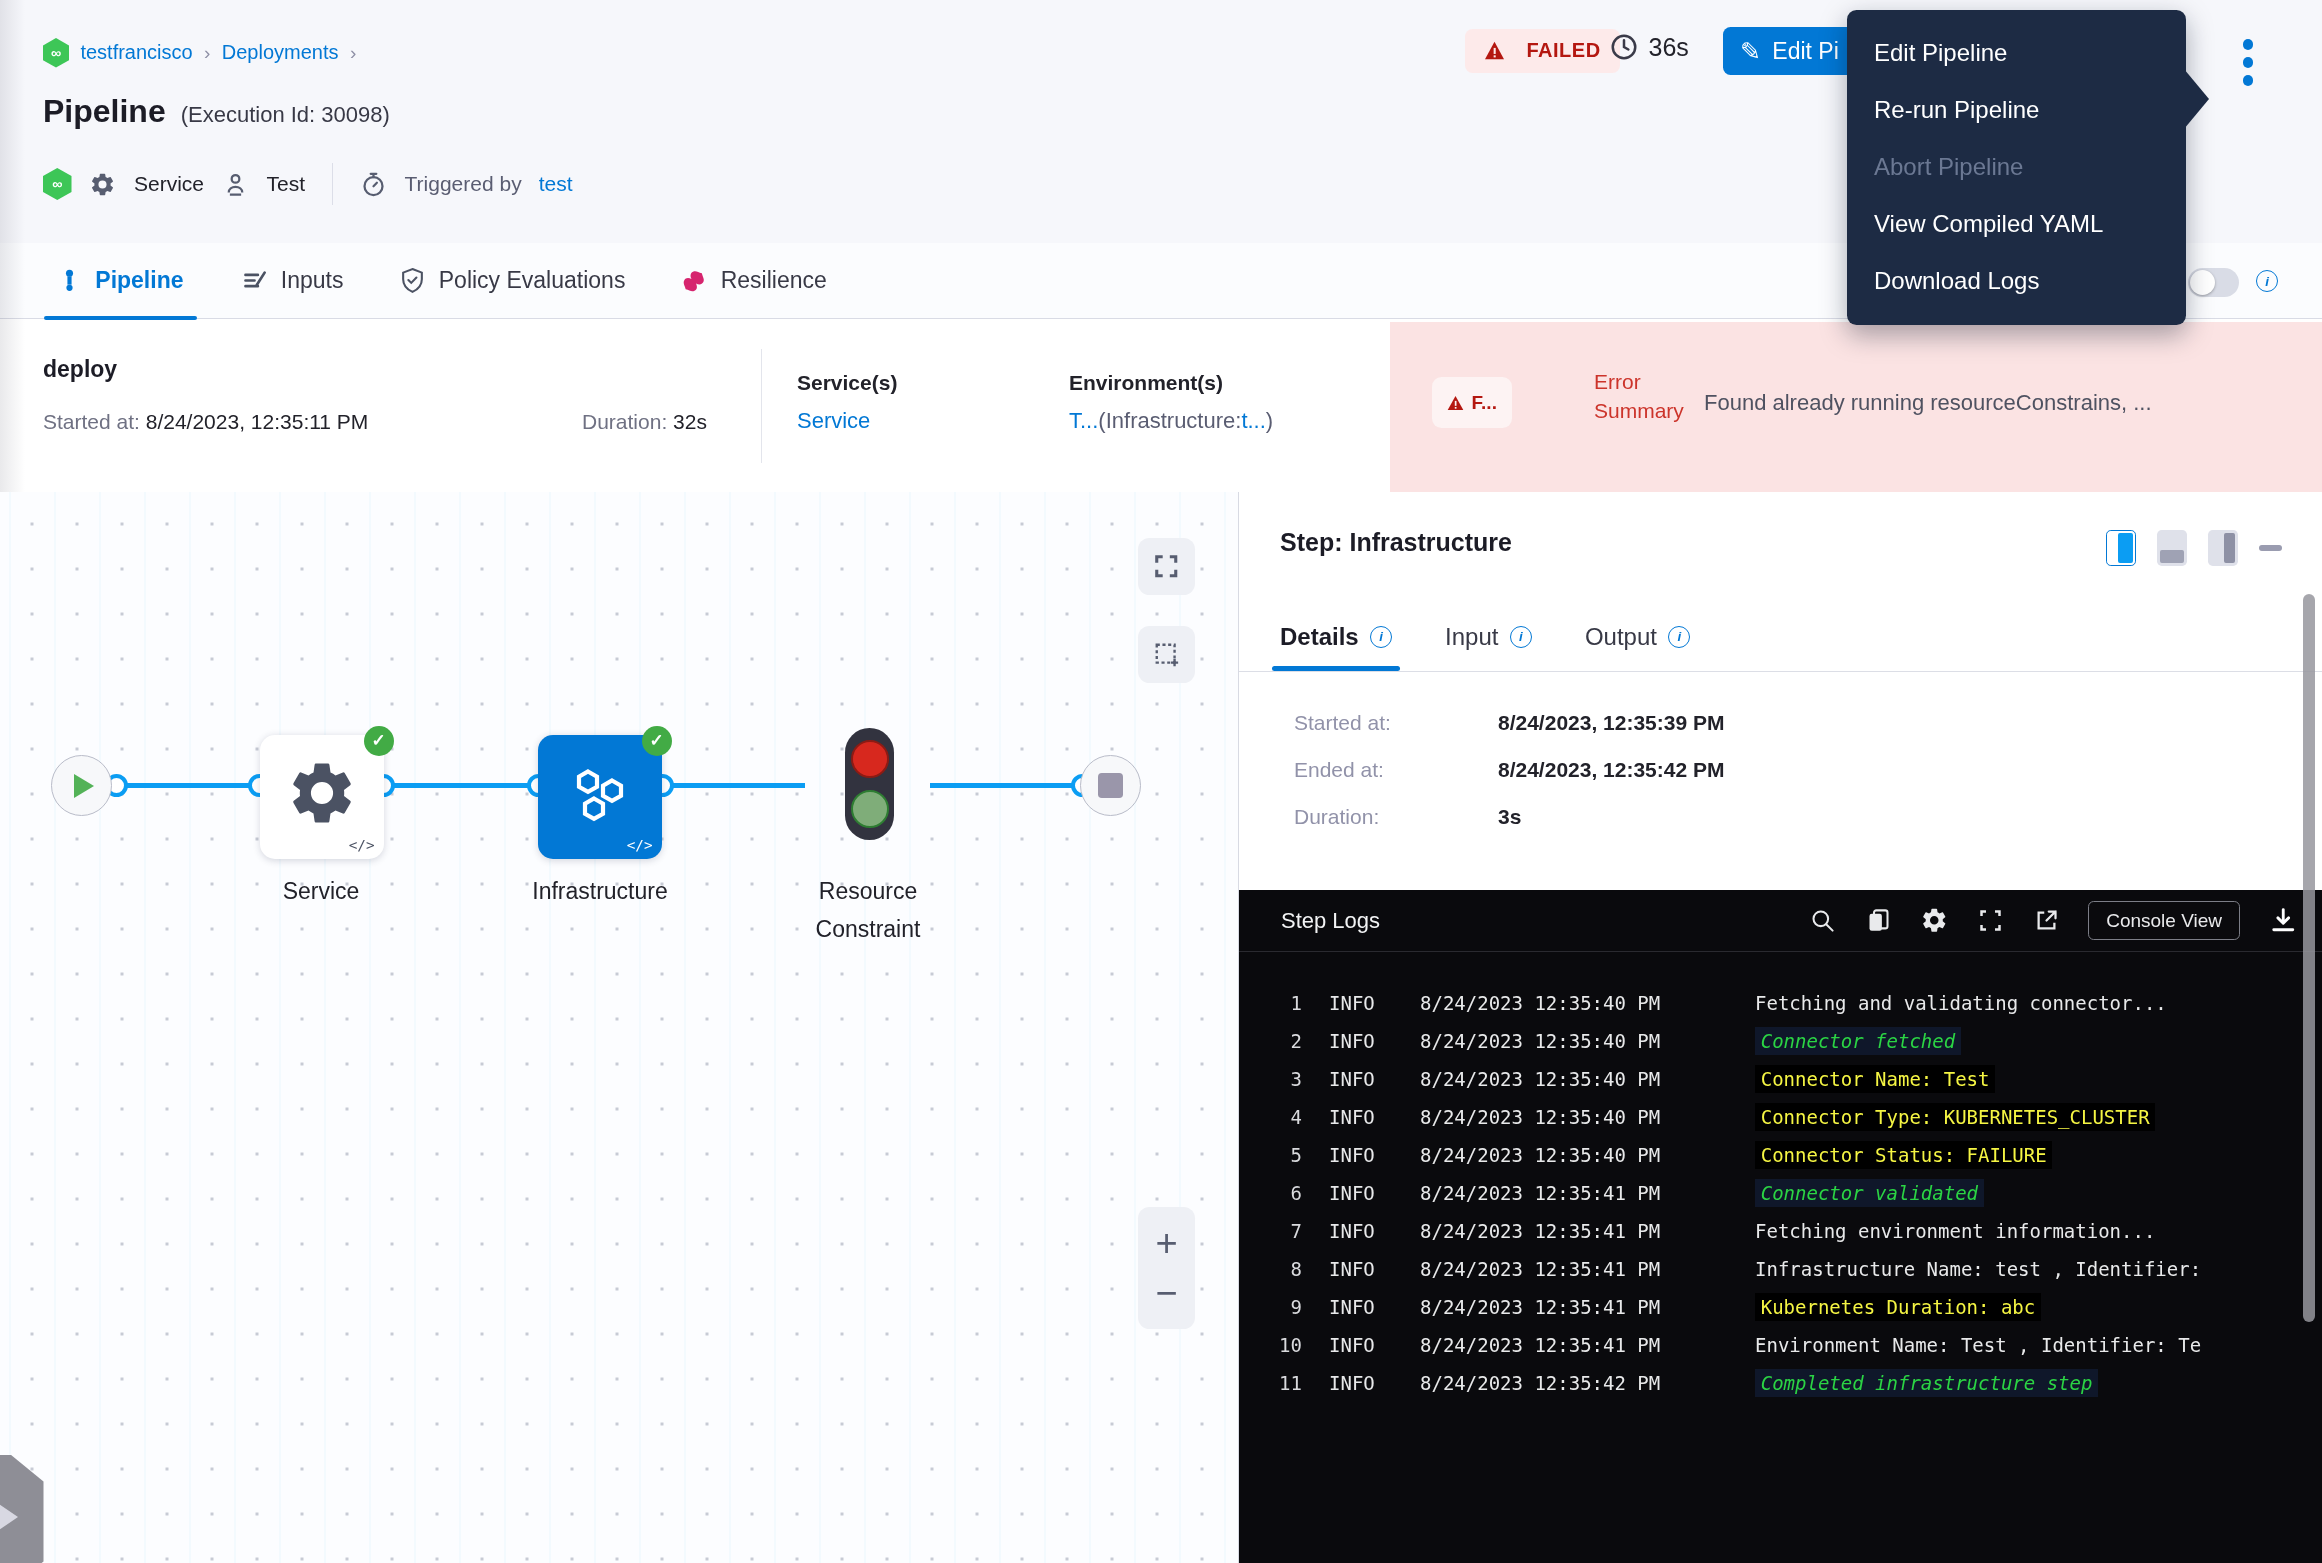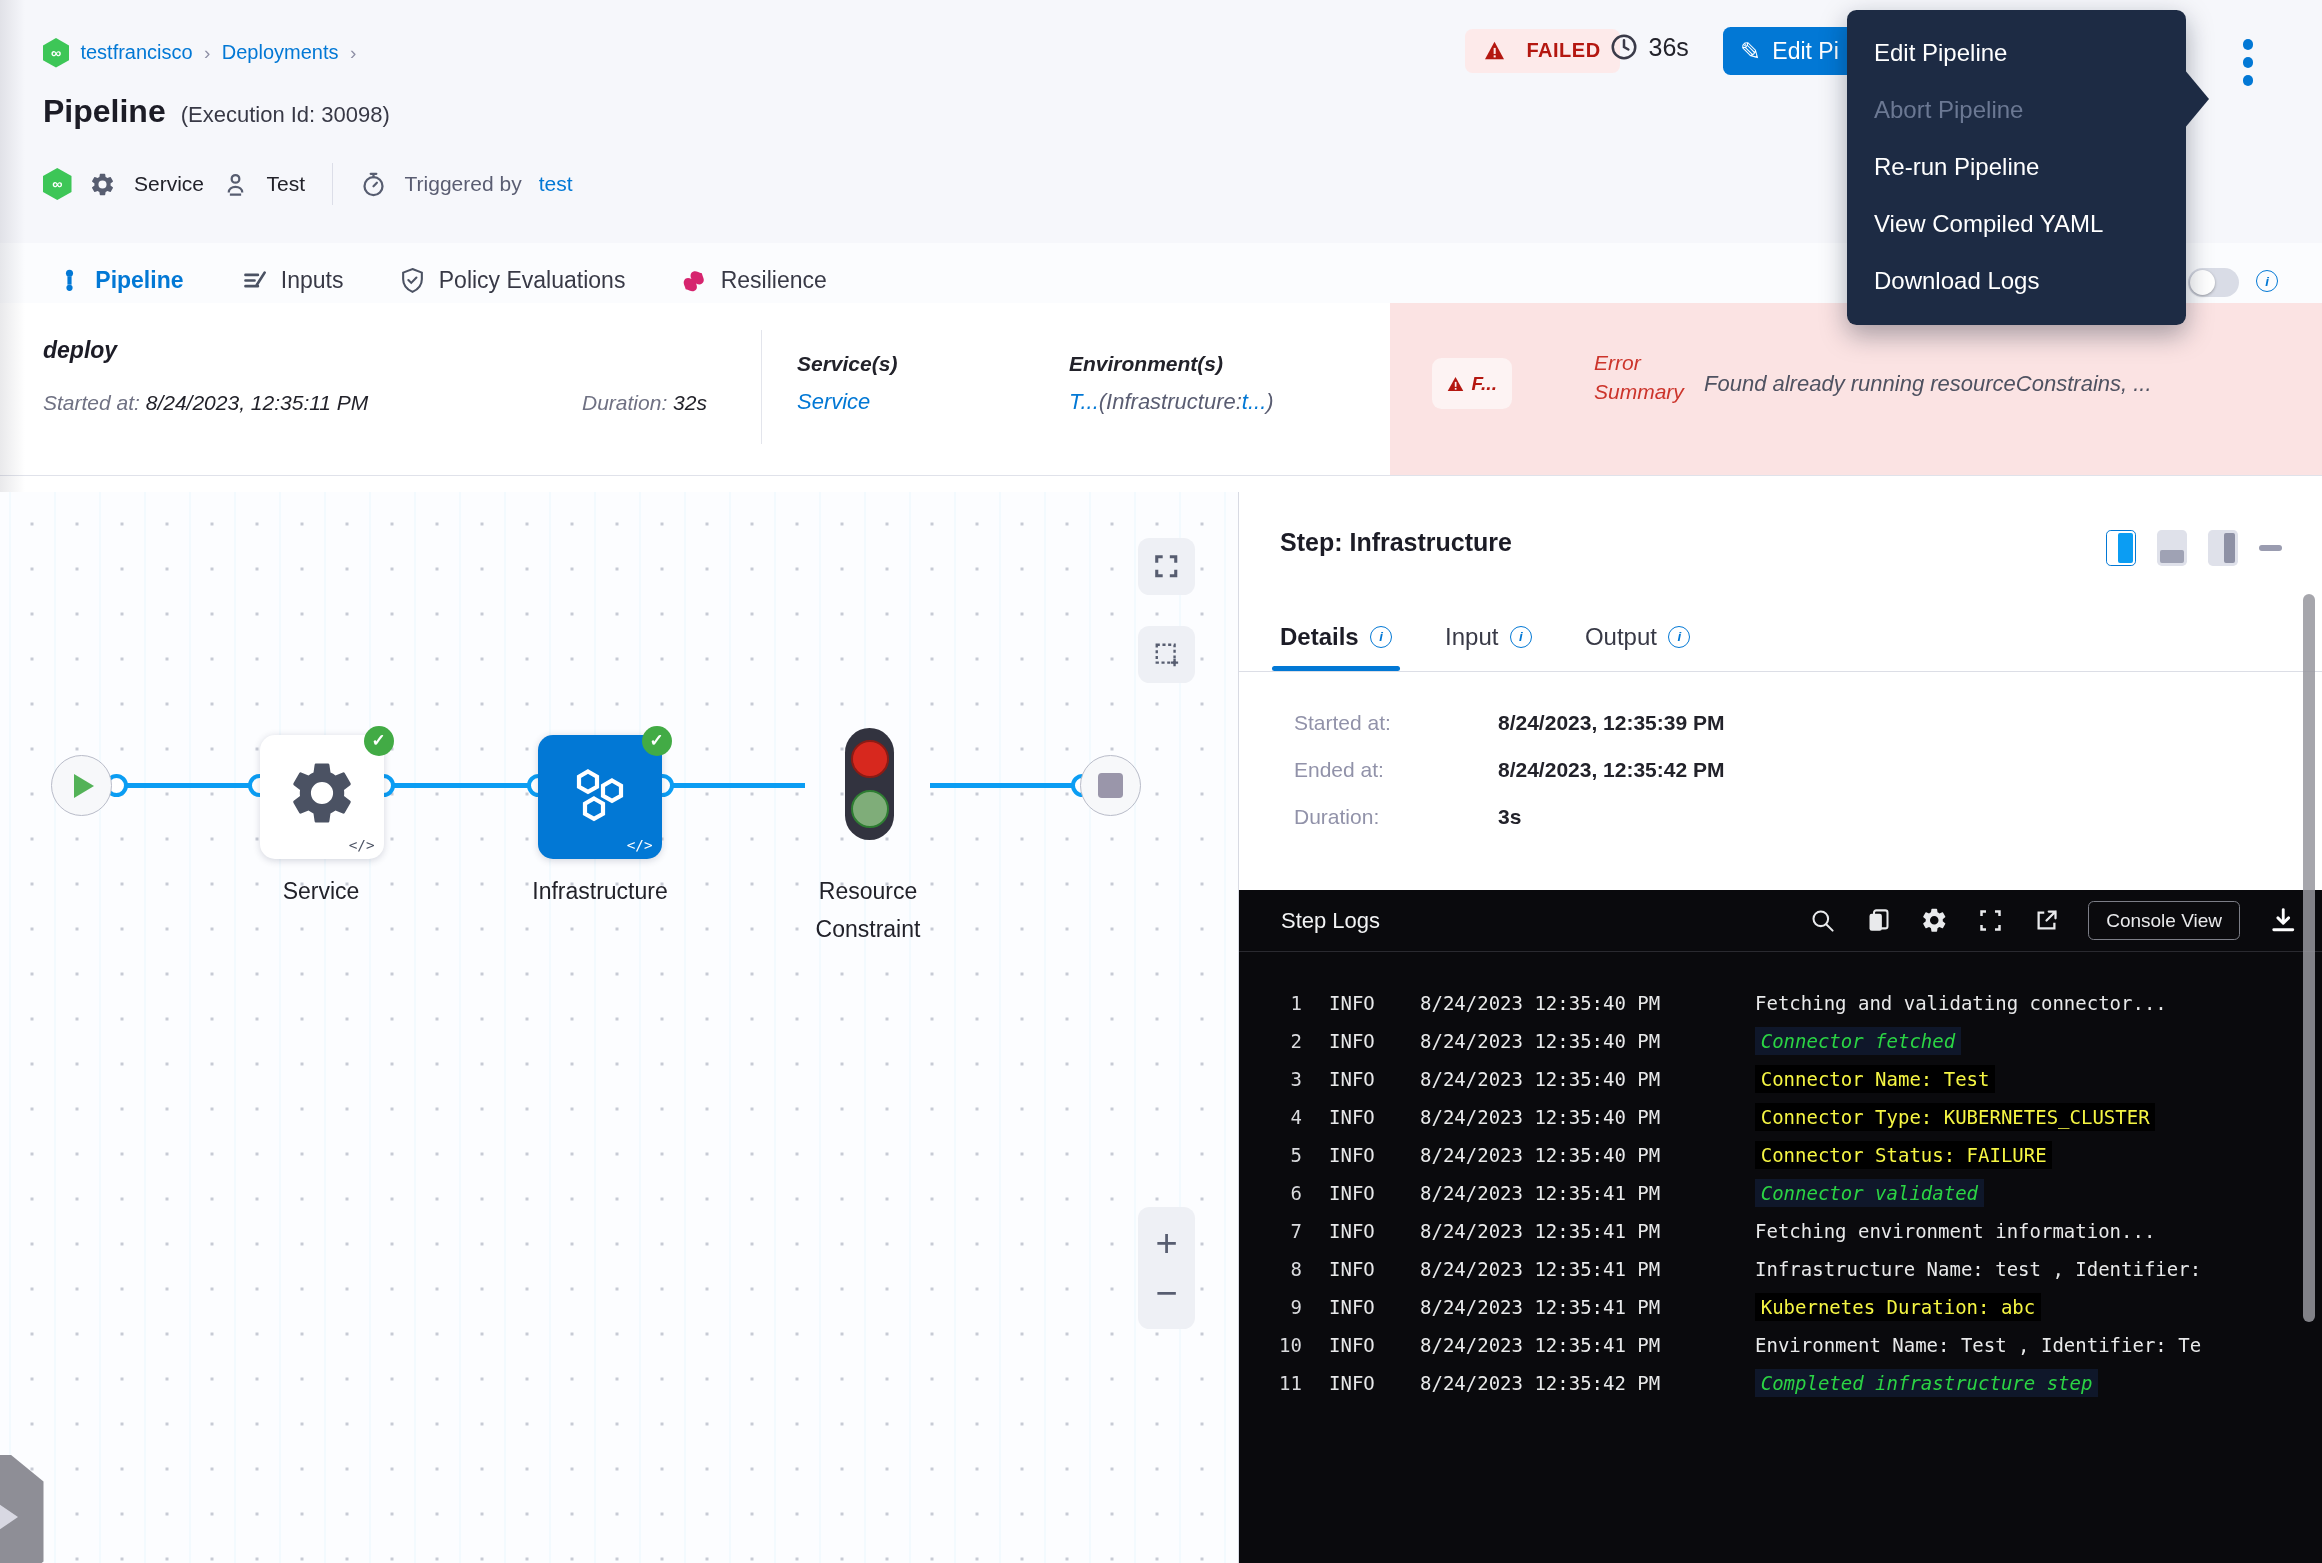--- a/index.html
+++ b/index.html
@@ -49,21 +49,21 @@
     border-bottom:1.9px solid #d9dbe5; display:flex; align-items:center; padding-left:57px; gap:57px; }
   .ptab { position:relative; height:76px; display:flex; align-items:center; gap:13.3px; font-size:23px; color:#383946; cursor:pointer; }
   .ptab.active { color:#0278d5; font-weight:bold; }
   .ptab.active::after { content:""; position:absolute; left:-13.3px; right:-13.3px; bottom:-1.9px; height:4.8px; background:#0278d5; border-radius:2.9px; }
   .toggle { position:absolute; left:2188px; top:268px; width:51px; height:28.5px; border-radius:15px; background:#d9dce6; cursor:pointer; }
   .toggle i { position:absolute; left:1.9px; top:1.9px; width:25px; height:25px; border-radius:50%; background:#fff; box-shadow:0 1px 2.9px rgba(0,0,0,.3); }
   .info-icon { display:inline-flex; width:22px; height:22px; border:1.9px solid #0278d5; border-radius:50%;
     align-items:center; justify-content:center; color:#0278d5; font-size:13.3px; font-weight:bold; font-style:italic; }
   .tabsbar-info { position:absolute; left:2256px; top:270px; }
   
-  .stagebar { position:absolute; left:0; top:303px; width:2323px; height:173px; background:#ffffff; border-bottom:1px solid #e0e2ea;font-style:italic; }
+  .stagebar { position:absolute; left:0; top:322px; width:2323px; height:173px; background:#ffffff; border-bottom:1px solid #e0e2ea; }
   .stage-name { position:absolute; left:43px; top:34px; font-size:23px; font-weight:bold; color:#1c1c26; }
   .stage-times { position:absolute; left:43px; top:88px; font-size:21px; color:#6f7183; }
   .stage-times b { color:#22222a; font-weight:normal; }
   .stage-dur { position:absolute; left:582px; top:88px; font-size:21px; color:#6f7183; }
   .stage-dur b { color:#22222a; font-weight:normal; }
   .stage-div { position:absolute; left:761px; top:27px; width:1px; height:114px; background:#e3e5ec; }
   .svc-col { position:absolute; left:797px; top:49px; }
   .env-col { position:absolute; left:1069px; top:49px; }
   .col-label { font-size:21px; font-weight:bold; color:#22222a; }
   .col-val { margin-top:13.3px; font-size:22px; }
@@ -213,22 +213,22 @@
 
   <div class="kebab">
       <i></i>
       <i></i>
       <i></i>
     </div>
 
   <div class="menu">
 
   <div class="menu-item">Edit Pipeline</div>
+      <div class="menu-item">Re-run Pipeline</div>
       <div class="menu-item disabled">Abort Pipeline</div>
-      <div class="menu-item">Re-run Pipeline</div>
       <div class="menu-item">View Compiled YAML</div>
       <div class="menu-item">Download Logs</div>
     </div>
 
   <nav class="tabsbar">
     <div class="ptab active">
       <svg width="25" height="25" viewBox="0 0 24 24">
           <circle cx="12" cy="5" r="3.4" fill="#0278d5"></circle>
           <rect x="10" y="8" width="4" height="8" fill="#0278d5"></rect>
           <circle cx="12" cy="19" r="3" fill="#0278d5"></circle>

